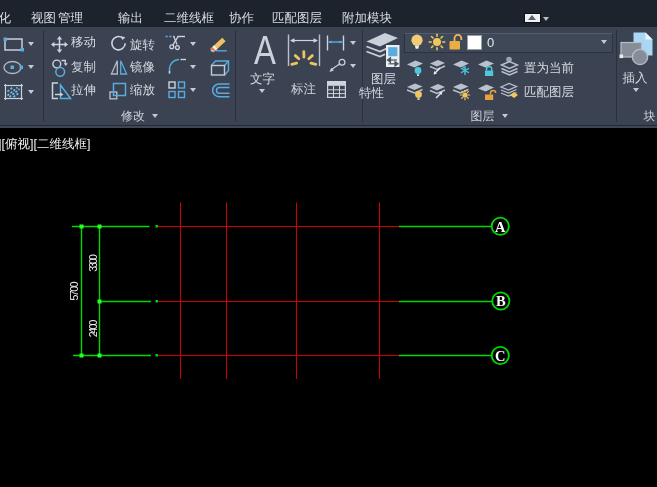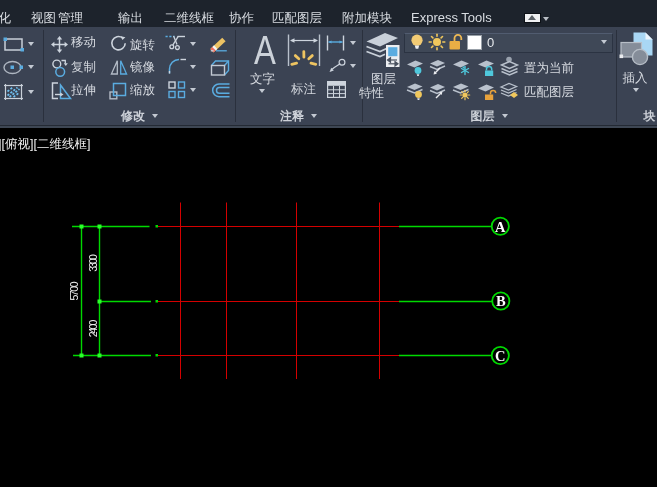--- a/index.html
+++ b/index.html
@@ -2,39 +2,38 @@
 <html><head><meta charset="utf-8">
 <style>
 html,body{margin:0;padding:0;background:#000;-webkit-font-smoothing:antialiased;}
 #page{position:relative;width:657px;height:487px;background:#000;overflow:hidden;font-family:"Liberation Sans",sans-serif;}
 #tabbar{position:absolute;left:0;top:0;width:657px;height:27px;background:#1d232c;}
 .tab{position:absolute;top:8px;height:20px;line-height:20px;color:#d9dde2;font-size:12.5px;white-space:nowrap;}
 #ribbon{position:absolute;left:0;top:27px;width:657px;height:98px;background:#3b4353;}
 #ribbedge{position:absolute;left:0;top:125px;width:657px;height:1.3px;background:#242a34;}#ribbedge2{position:absolute;left:0;top:126.3px;width:657px;height:1.7px;background:#3e4754;}
 .sep{position:absolute;top:3px;width:1px;height:92px;background:#2a303d;}
 .rtxt{position:absolute;color:#d6dae0;font-size:12.5px;line-height:13px;white-space:nowrap;}
-.plabel{position:absolute;color:#ced2d9;font-size:12px;text-align:center;white-space:nowrap;line-height:12px;font-weight:bold;}
+.plabel{position:absolute;color:#ced2d9;font-size:12px;text-align:center;white-space:nowrap;line-height:12px;}
 .caret{position:absolute;width:0;height:0;border-left:3.5px solid transparent;border-right:3.5px solid transparent;border-top:4px solid #c3c9d2;}
 .icon{position:absolute;}
 svg{display:block;overflow:visible;}
 #vplabel{position:absolute;left:-2px;top:136px;color:#f2f2f2;font-size:12.5px;white-space:nowrap;letter-spacing:0px;}
 </style></head>
 <body>
 <div id="page">
 
   <div id="tabbar">
     <span class="tab" style="left:-14px">数化</span>
     <span class="tab" style="left:31px">视图</span>
     <span class="tab" style="left:58px">管理</span>
     <span class="tab" style="left:118px">输出</span>
     <span class="tab" style="left:164px">二维线框</span>
     <span class="tab" style="left:229px">协作</span>
     <span class="tab" style="left:272px">匹配图层</span>
     <span class="tab" style="left:342px">附加模块</span>
-    <span class="tab" style="left:411px;font-size:13px">Express Tools</span>
     <div style="position:absolute;left:524px;top:12.5px;width:15px;height:8px;background:#f0f1f3;border:1px solid #0d1117;"></div>
     <div style="position:absolute;left:528px;top:15px;width:0;height:0;border-left:4px solid transparent;border-right:4px solid transparent;border-bottom:5px solid #5c6268;"></div>
     <div class="caret" style="left:543px;top:17px;border-top-color:#b9bec5"></div>
   </div>
 
   <div id="ribbon">
     <div class="sep" style="left:43px"></div>
     <div class="sep" style="left:235px"></div>
     <div class="sep" style="left:362px"></div>
     <div class="sep" style="left:616px"></div>
@@ -227,21 +226,20 @@
         <rect x="0.6" y="0.6" width="17.8" height="15.8" fill="none" stroke="#cdd4dd" stroke-width="1.2"></rect>
         <rect x="0.6" y="0.6" width="17.8" height="4.2" fill="#cdd4dd"></rect>
         <g stroke="#cdd4dd" stroke-width="1">
           <line x1="6.5" y1="5" x2="6.5" y2="16"></line>
             <line x1="12.5" y1="5" x2="12.5" y2="16"></line>
           <line x1="1" y1="8.8" x2="18" y2="8.8"></line>
             <line x1="1" y1="12.6" x2="18" y2="12.6"></line>
         </g>
       </svg>
     </div>
-    <div class="plabel" style="left:235px;top:83px;width:127px">注释<span style="display:inline-block;width:0;height:0;border-left:3.5px solid transparent;border-right:3.5px solid transparent;border-top:4px solid #c3c9d2;margin-left:7px;vertical-align:2px"></span></div>
 
     <div class="icon" style="left:366px;top:5px">
       <svg width="36" height="42">
         <path d="M0.5 9.5 L19 1 L32 6 L14 14.5 Z" fill="#c9d0d9"></path>
         <path d="M0.5 14.5 L14 19.5 L24 15" fill="none" stroke="#c9d0d9" stroke-width="1.7"></path>
         <path d="M0.5 19.5 L14 24.5 L19 22.3" fill="none" stroke="#c9d0d9" stroke-width="1.7"></path>
         <rect x="20" y="13" width="13.5" height="22" fill="#eceef1"></rect>
         <rect x="22.2" y="15.2" width="9.2" height="9" fill="#5aace0"></rect>
         <g stroke="#4a5260" stroke-width="1.2" fill="#4a5260">
           <line x1="22.5" y1="28" x2="31" y2="28"></line>

